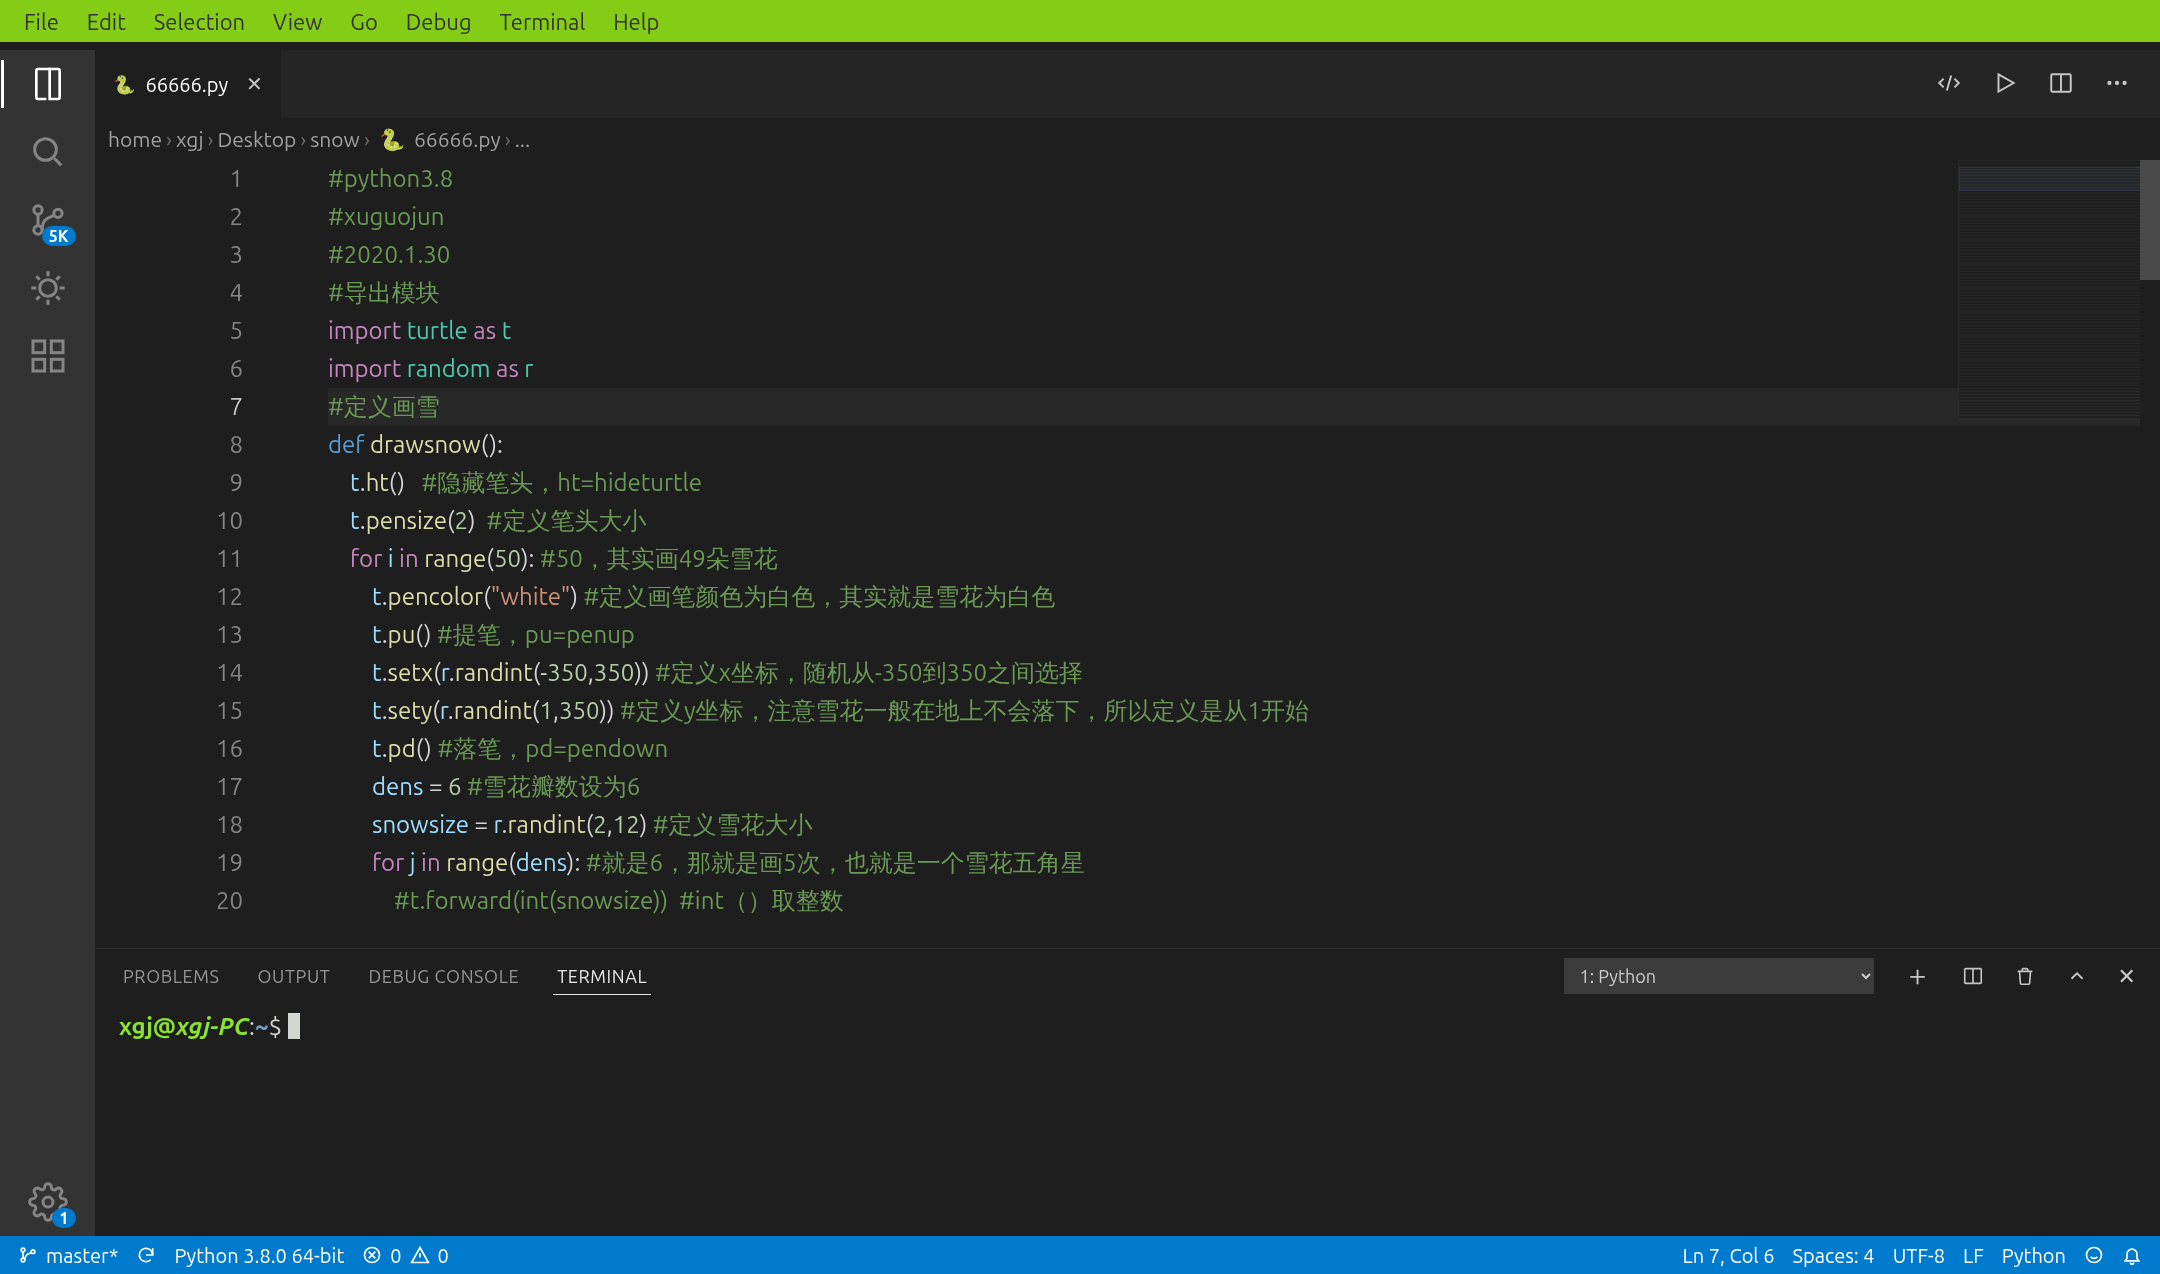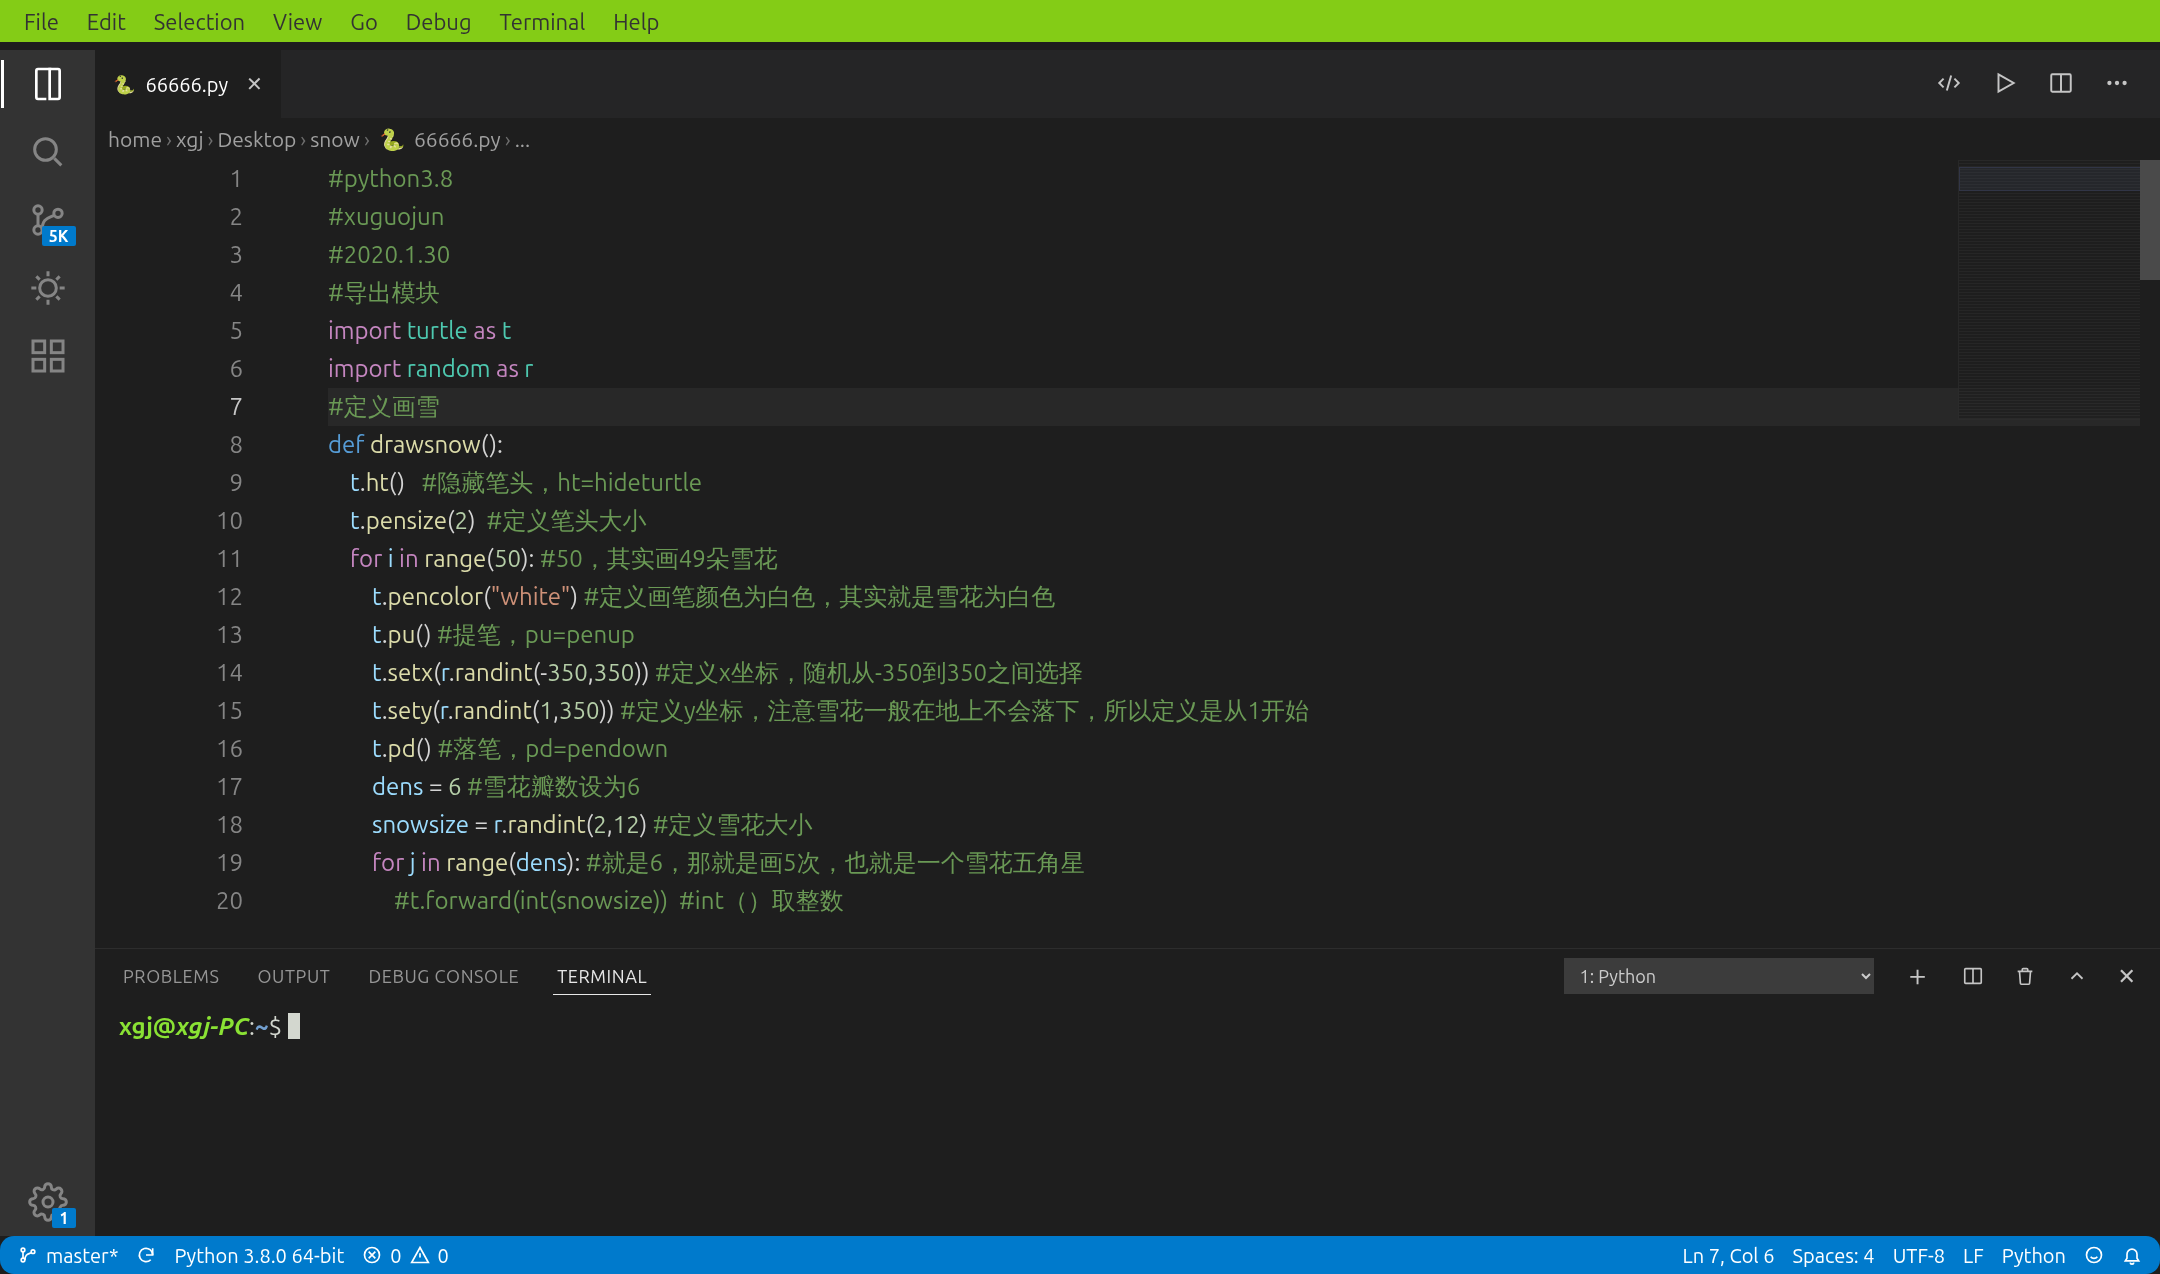--- a/index.html
+++ b/index.html
@@ -7,21 +7,21 @@
 
 
 .menubar { height: 42px; background: #84cc16; color: #333; display: flex; align-items: center; padding: 0 10px; font-size: 22px; }
 .menubar .item { padding: 6px 14px; cursor: default; }
 
 
 .activitybar { position: absolute; top: 50px; left: 0; bottom: 38px; width: 95px; background: #333333; display: flex; flex-direction: column; align-items: center; padding-top: 12px; gap: 24px; }
 .activitybar .aicon { width: 44px; height: 44px; display: flex; align-items: center; justify-content: center; color: #858585; position: relative; }
 .activitybar .aicon.active { color: #ffffff; }
 .activitybar .aicon.active::before { content:""; position:absolute; left:-25px; top:-2px; bottom:-2px; width:3px; background:#fff; }
-.activitybar .abadge { position: absolute; bottom: -4px; right: -6px; background: #007acc; color: #fff; border-radius: 2px; font-size: 16px; padding: 1px 7px; font-weight: 600; margin-top: 14px; }
+.activitybar .abadge { position: absolute; bottom: -4px; right: -6px; background: #007acc; color: #fff; border-radius: 10px; font-size: 16px; padding: 1px 7px; font-weight: 600; margin-top: 14px; }
 .activitybar .spacer { flex: 1; }
 .activitybar svg { width: 40px; height: 40px; }
 
 
 .main { position: absolute; top: 50px; left: 95px; right: 0; bottom: 38px; display: flex; flex-direction: column; }
 
 
 .tabbar { height: 68px; background: #252526; display: flex; align-items: stretch; }
 .tab { display: flex; align-items: center; gap: 10px; padding: 0 18px; background: #1e1e1e; border-right: 1px solid #252526; font-size: 20px; color: #ffffff; }
 .tab .ticon { color:#3776ab; font-size:18px; }
@@ -73,21 +73,21 @@
 
 .termbody { flex:1; padding: 10px 24px; font-family: "Droid Sans Mono",monospace; font-size: 24px; }
 .termbody .user { color:#8ae234; font-weight:600; }
 .termbody .host { color:#8ae234; font-weight:600;font-style:italic; }
 .termbody .colon{ color:#d3d7cf; }
 .termbody .path { color:#729fcf; font-weight:600; }
 .termbody .doll { color:#d3d7cf; }
 .termbody .cursor{ display:inline-block; width:12px; height:26px; background:#d3d7cf; vertical-align:-4px; margin-left:6px; }
 
 
-.statusbar { position:absolute; left:0; right:0; bottom:0; height:38px; background:#007acc; color:#fff; display:flex; font-size:20px; padding: 0 12px; gap: 6px; border-radius: 14px; }
+.statusbar { position:absolute; left:0; right:0; bottom:0; height:38px; background:#007acc; color:#fff; display:flex; font-size:20px; padding: 0 12px; gap: 6px; }
 .statusbar .sb-item { display:flex; align-items:center; gap:8px; padding:0 6px; }
 .statusbar .grow { flex:1; }
 .statusbar svg { width:20px; height:20px; }
 
 </style>
 </head>
 <body>
 
 <div class="menubar">
   <div class="item">File</div>

